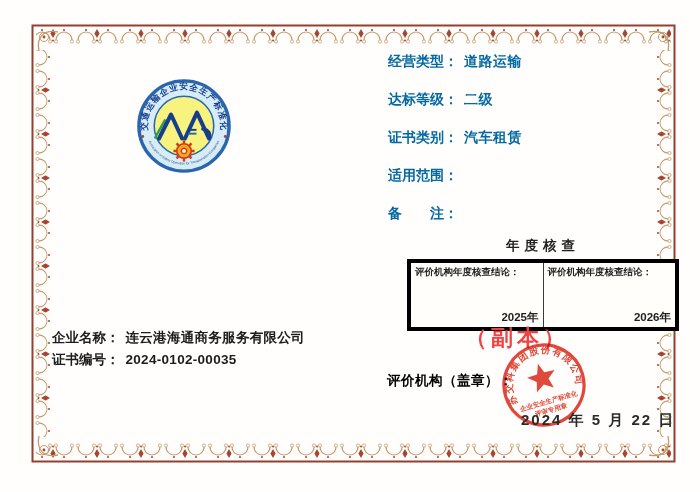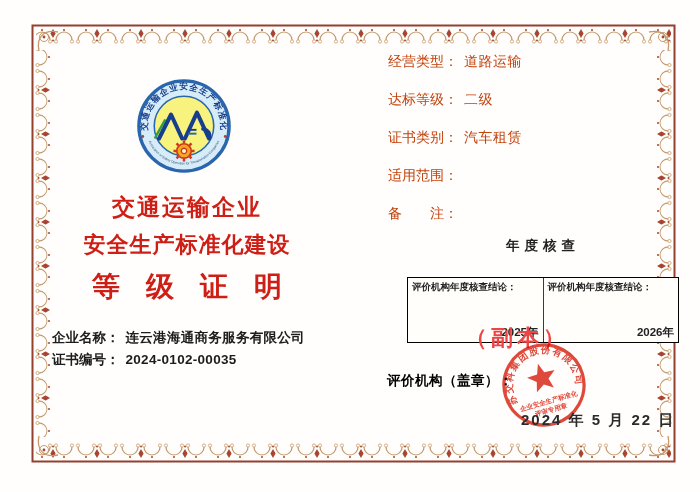--- a/index.html
+++ b/index.html
@@ -17,28 +17,28 @@
   .title-l3{font-size:28px;letter-spacing:26px;margin-top:8px;transform:translateX(13px);}
 
   .company-block{position:absolute;left:52px;top:329px;width:320px;}
   .company-row{display:flex;align-items:baseline;height:18px;margin-bottom:4px;
                color:#1c1c1c;font-size:13.5px;font-weight:700;}
   .company-row .lbl{margin-right:6px;white-space:nowrap;text-align:center;}
   .company-row .val{white-space:nowrap;letter-spacing:.3px;}
 
   .fields-block{position:absolute;left:388px;top:53px;width:265px;}
   .field-row{display:flex;align-items:flex-start;height:18px;margin-bottom:20px;
-             color:#c2410c;font-size:14px;font-weight:400;}
+             color:#0369a1;font-size:14px;font-weight:700;}
   .field-row .lbl{margin-right:6px;white-space:nowrap;}
   .field-row .val{white-space:nowrap;letter-spacing:.5px;}
 
   .annual-block{position:absolute;left:407px;top:237px;width:272px;}
   .annual-title{text-align:center;font-size:13.5px;font-weight:700;color:#222;
                 letter-spacing:5px;}
-  .annual-table{display:flex;margin-top:22px;height:64px;border:1px solid #000000;
+  .annual-table{display:flex;margin-top:4px;height:64px;border:4px solid #000000;
                 background:#fffefb;}
   .annual-cell{flex:1;display:flex;flex-direction:column;justify-content:space-between;
                padding:3px 4px 2px 4px;}
   .annual-cell + .annual-cell{border-left:1.5px solid #3a3a3a;}
   .annual-cell .concl{font-size:9.5px;font-weight:700;color:#222;white-space:nowrap;}
   .annual-cell .year{align-self:flex-end;font-size:11.5px;font-weight:700;color:#222;}
 
   .copy-mark{position:absolute;left:465px;top:323px;font-size:22px;font-weight:700;
              letter-spacing:4px;color:#ef4444;}
   .stamp-label{position:absolute;left:387px;top:372px;font-size:13.5px;font-weight:700;
@@ -125,25 +125,20 @@
             <line x1="5.7" y1="-5.7" x2="7.8" y2="-7.8"></line>
           <line x1="-5.7" y1="5.7" x2="-7.8" y2="7.8"></line>
             <line x1="5.7" y1="5.7" x2="7.8" y2="7.8"></line>
         </g>
         <circle r="7.5" fill="#f4a81d" stroke="#cf3a1e" stroke-width="1.8"></circle>
         <circle r="2.8" fill="#fdf6d8" stroke="#cf3a1e" stroke-width="1.4"></circle>
       </g>
     </svg>
   </div>
 
-  <div class="title-block">
-    <div class="title-l1">交通运输企业</div>
-    <div class="title-l2">安全生产标准化建设</div>
-    <div class="title-l3">等级证明</div>
-  </div>
 
   <div class="company-block">
     <div class="company-row">
       <span class="lbl">企业名称：</span>
       <span class="val">连云港海通商务服务有限公司</span>
     </div>
     <div class="company-row">
       <span class="lbl">证书编号：</span>
       <span class="val">2024-0102-00035</span>
     </div>

